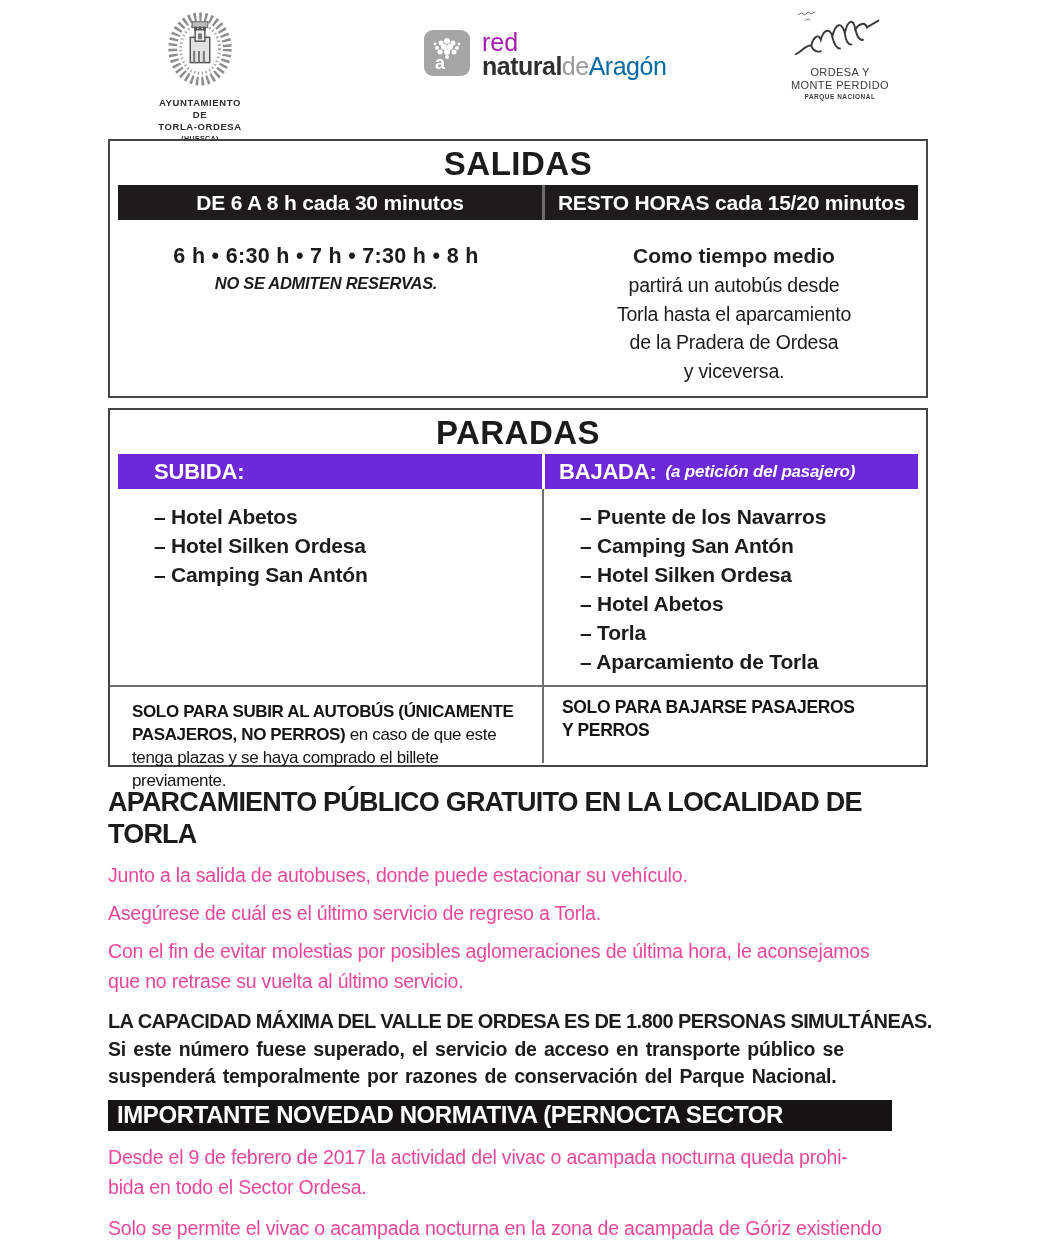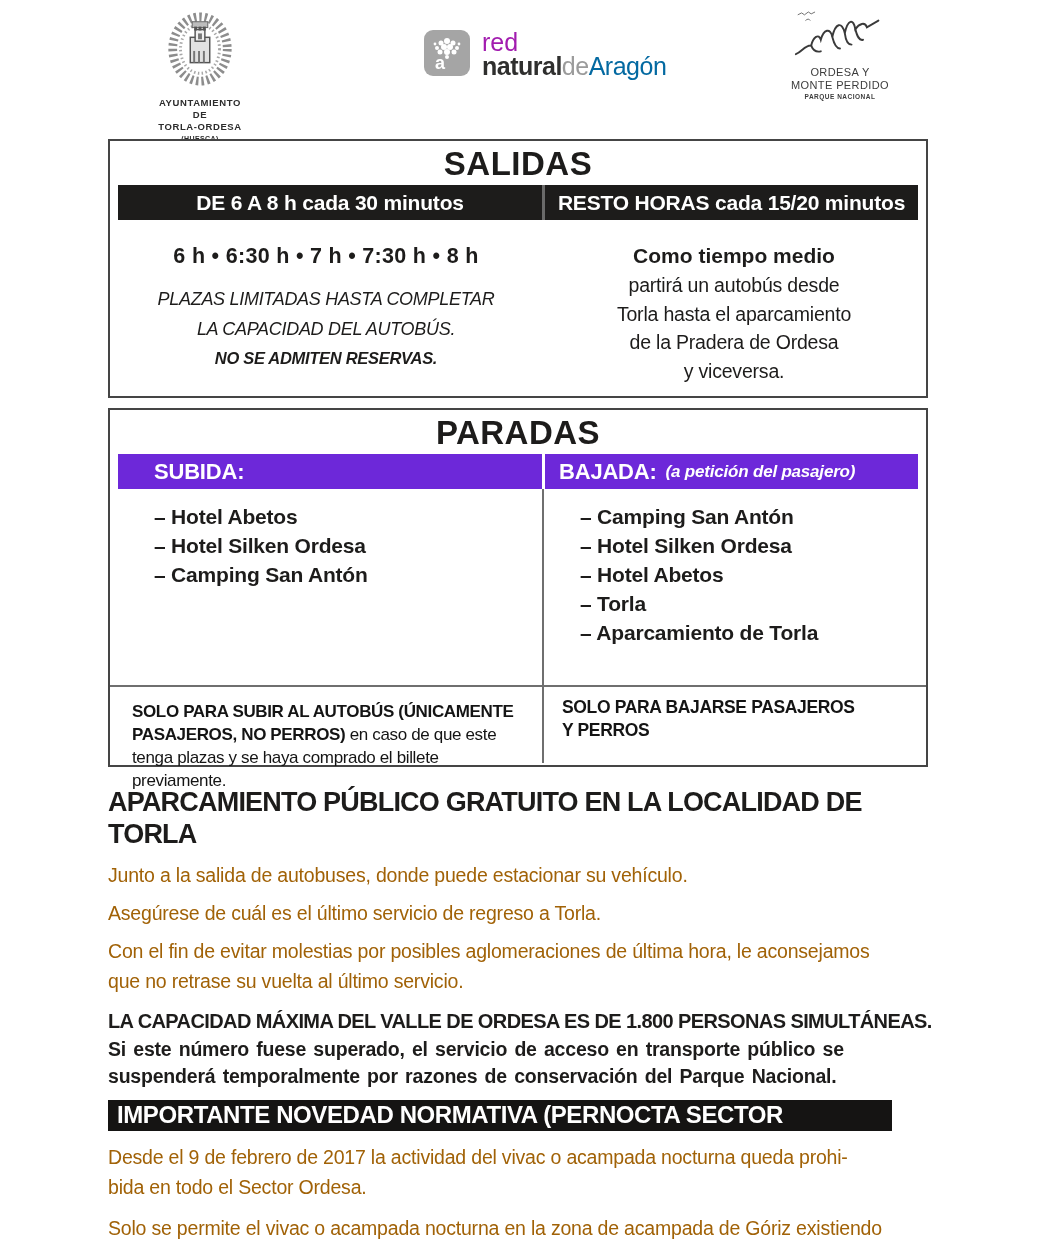--- a/index.html
+++ b/index.html
@@ -65,21 +65,21 @@
   .note-cell{box-sizing:border-box;padding:9px 12px 0 18px;}
   .note-left{width:434px;border-right:2px solid #6f6f6f;}
   .note-right{flex:1;}
   .note{font-size:17px;line-height:23px;letter-spacing:-.35px;color:#141414;}
   .note-bold{font-weight:bold;}
   .note-right .note{font-weight:bold;white-space:pre-line;font-size:17.5px;}
 
   
   .lower{position:absolute;left:108px;top:786px;width:844px;}
   .parking-title{font-size:27px;font-weight:bold;letter-spacing:-.8px;margin:0 0 10px;line-height:32px;}
-  .para{font-size:19.5px;line-height:30px;margin:8px 0 8px;letter-spacing:-.2px;color:#a16207;}
+  .para{font-size:19.5px;line-height:30px;margin:8px 0 8px;letter-spacing:-.2px;color:#ec4899;}
   .cap1{font-size:20px;font-weight:bold;letter-spacing:-.6px;line-height:26px;margin-top:12px;}
   .cap2{font-size:19.5px;font-weight:bold;line-height:26.5px;margin-top:2px;word-spacing:2px;letter-spacing:-.2px;}
   .banner{margin-top:11px;background:#151413;color:#fff;font-weight:bold;font-size:24px;letter-spacing:-.4px;
           height:31px;line-height:30px;padding-left:9px;width:784px;box-sizing:border-box;}
   .norm{margin-top:11px;margin-bottom:0;}
 </style>
 </head>
 <body>
 
 <header>
@@ -160,22 +160,20 @@
 <section class="box box-salidas">
   <div class="box-title">SALIDAS</div>
   <div class="bar bar-salidas">
     <div class="bar-cell">DE 6 A 8 h cada 30 minutos</div>
     <div class="bar-seam"></div>
     <div class="bar-cell">RESTO HORAS cada 15/20 minutos</div>
   </div>
   <div class="sal-cols">
     <div class="sal-left">
       <div class="times">6 h • 6:30 h • 7 h • 7:30 h • 8 h</div>
-      <div class="plazas preline">PLAZAS LIMITADAS HASTA COMPLETAR
-LA CAPACIDAD DEL AUTOBÚS.</div>
       <div class="reservas">NO SE ADMITEN RESERVAS.</div>
     </div>
     <div class="sal-right">
       <div class="tiempo">Como tiempo medio</div>
       <div class="sal-body preline">partirá un autobús desde
 Torla hasta el aparcamiento
 de la Pradera de Ordesa
 y viceversa.</div>
     </div>
   </div>
@@ -194,20 +192,21 @@
   <div class="par-cols">
     <div class="par-col par-col-left">
       <div class="stops">
           <div class="stop">– Hotel Abetos</div>
           <div class="stop">– Hotel Silken Ordesa</div>
           <div class="stop">– Camping San Antón</div>
         </div>
     </div>
     <div class="par-col par-col-right">
       <div class="stops">
+          <div class="stop">– Puente de los Navarros</div>
           <div class="stop">– Camping San Antón</div>
           <div class="stop">– Hotel Silken Ordesa</div>
           <div class="stop">– Hotel Abetos</div>
           <div class="stop">– Torla</div>
           <div class="stop">– Aparcamiento de Torla</div>
         </div>
     </div>
   </div>
   <div class="par-notes">
     <div class="note-cell note-left">

